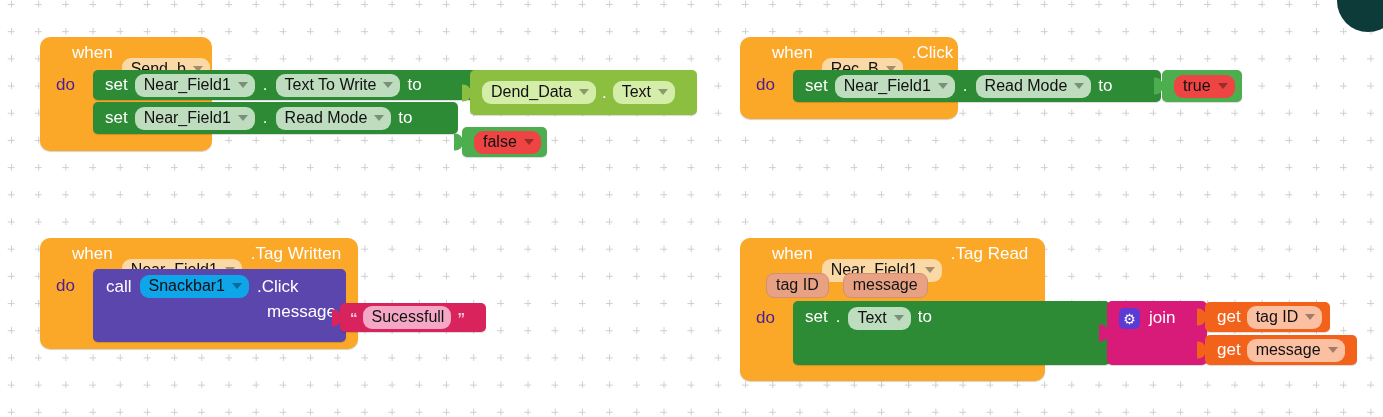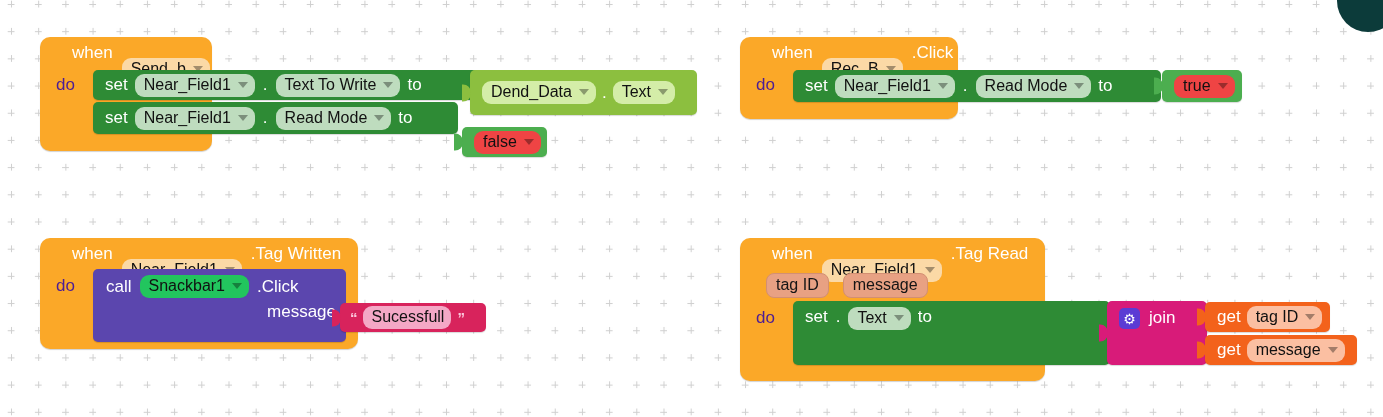--- a/index.html
+++ b/index.html
@@ -53,21 +53,21 @@
   
   .fld{
     display:inline-flex;align-items:center;gap:6px;
     border-radius:9px;padding:1px 7px 2px 9px;
     font-size:16px;color:#111;line-height:20px;white-space:nowrap;
   }
   .fld.orange{background:#FBD9A6;margin-top:32px;}
   .fld.green{background:#BEDCBE;}
   .fld.lgreen{background:#D4EDA8;}
   .fld.logic{background:#ef4444;}
-  .fld.purple{background:#22c55e;}
+  .fld.purple{background:#0ea5e9;}
   .fld.salmon{background:#FBBFA2;}
   .fld.pink{background:#F4A8C6;}
   .caret{
     width:0;height:0;border-left:5px solid transparent;border-right:5px solid transparent;
     border-top:6px solid rgba(0,0,0,.35);display:inline-block;margin-left:1px;
   }
   .param-pill{
     display:inline-block;background:#E8A183;border:1px solid #D38F72;
     border-radius:8px;padding:1px 9px 2px;font-size:16px;color:#151515;
     line-height:20px;

